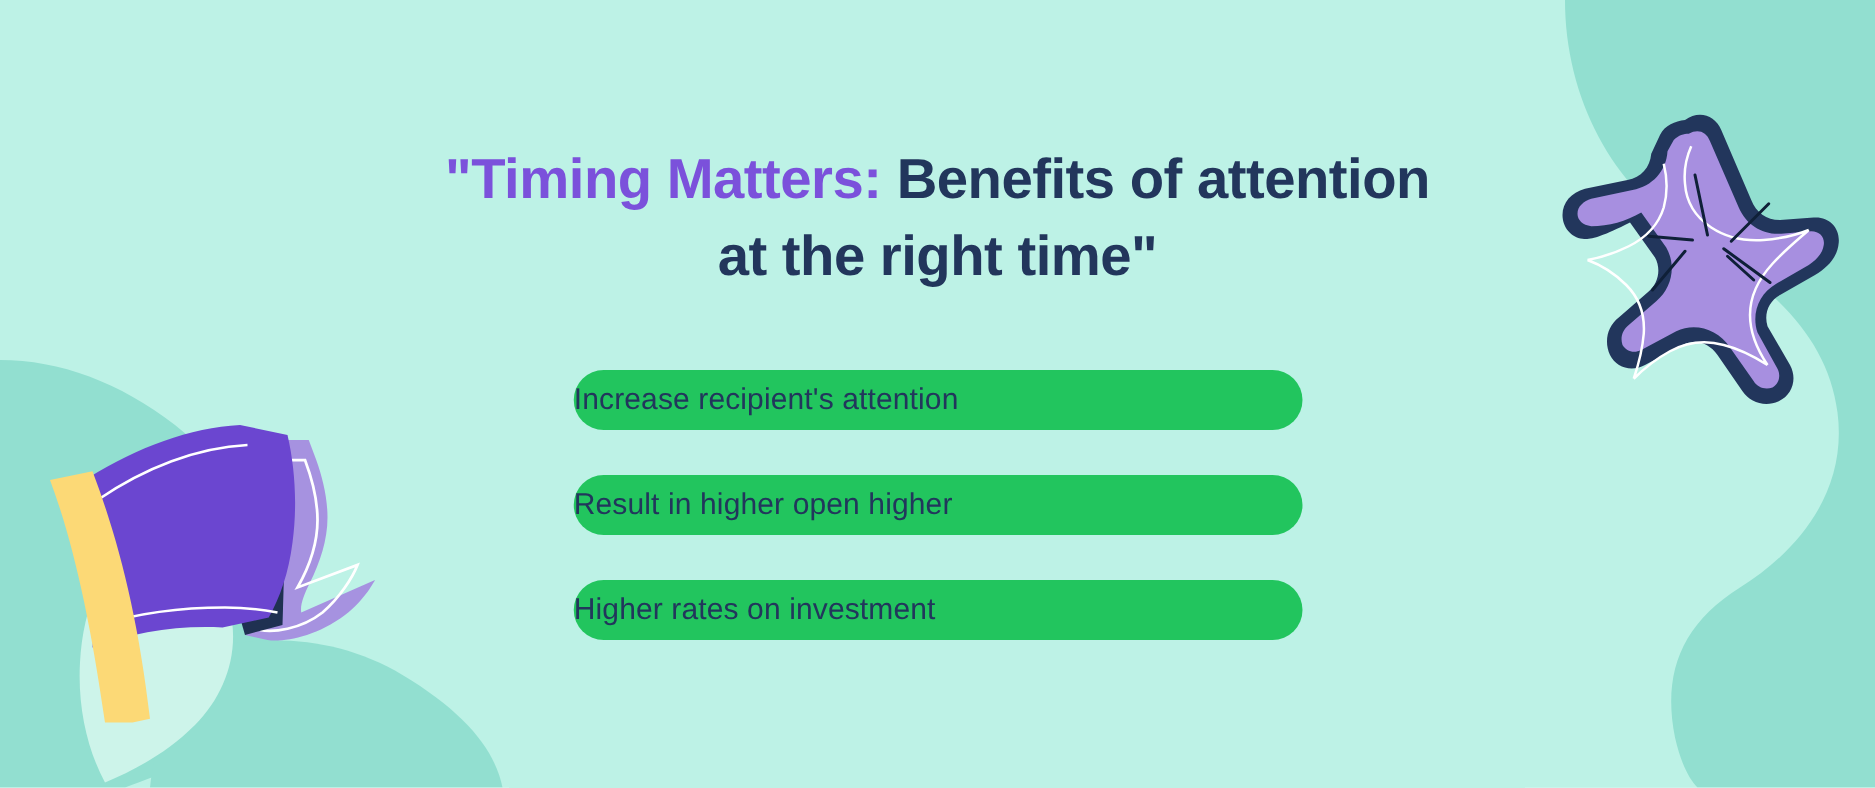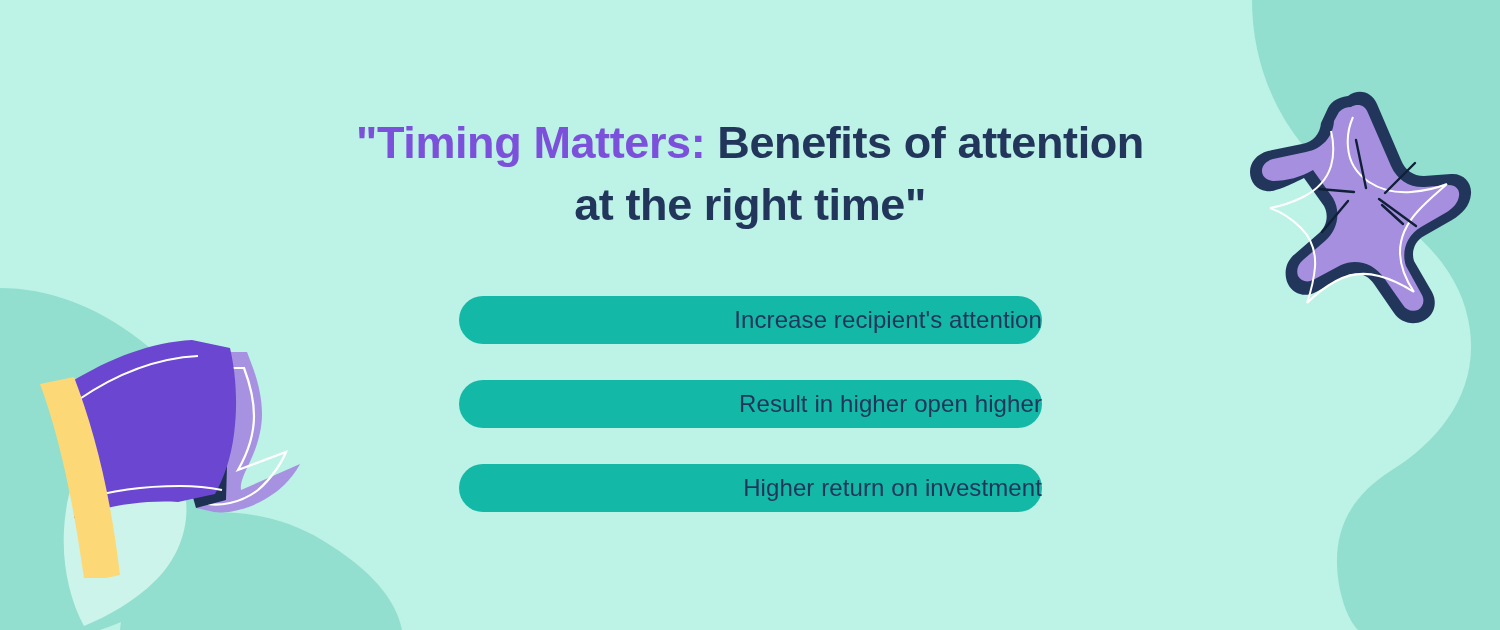--- a/index.html
+++ b/index.html
@@ -76,24 +76,24 @@
     top: 296px;
     width: 583px;
     display: flex;
     flex-direction: column;
     gap: 36px;
   }
 
   .pill {
     height: 48px;
     border-radius: 24px;
-    background: #14b8a6;
+    background: #22c55e;
     display: flex;
     align-items: center;
-    justify-content: flex-end;
+    justify-content: flex-start;
     box-sizing: border-box;
   }
 
   .pill-label {
     font-family: "Liberation Sans", sans-serif;
     font-size: 24px;
     font-weight: normal;
     color: #22365c;
     letter-spacing: 0.1px;
     white-space: nowrap;
@@ -227,18 +227,18 @@
     </div>
 
     <div class="pill-list">
       <div class="pill">
         <span class="pill-label">Increase recipient's attention</span>
       </div>
       <div class="pill">
         <span class="pill-label">Result in higher open higher</span>
       </div>
       <div class="pill">
-        <span class="pill-label">Higher return on investment</span>
+        <span class="pill-label">Higher rates on investment</span>
       </div>
     </div>
 
   </div>
 </div>
 
 </body></html>

